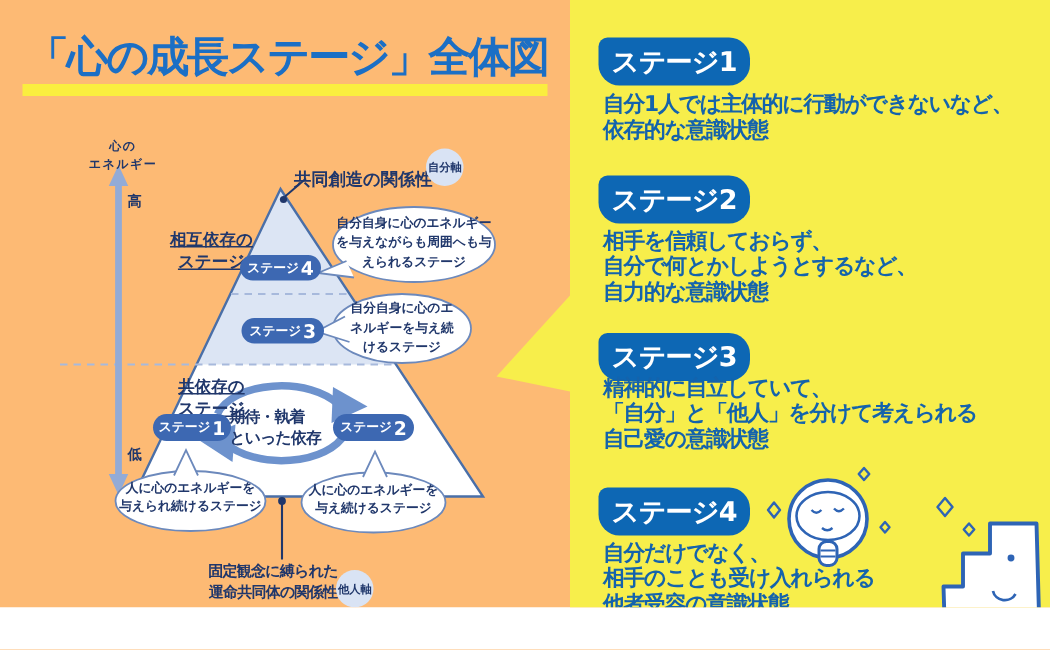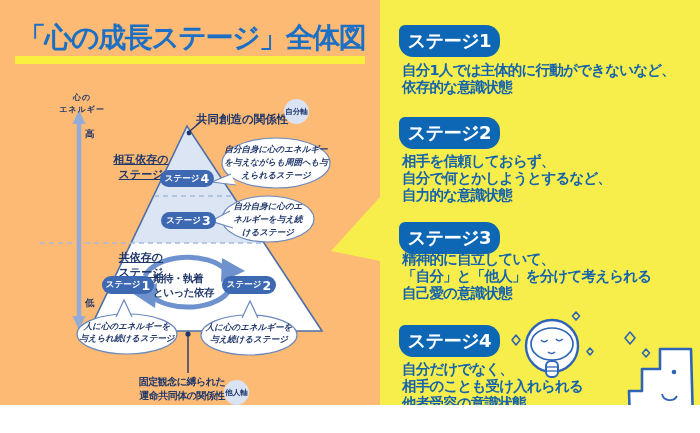--- a/index.html
+++ b/index.html
@@ -30,21 +30,21 @@
   #bottom-annotation-label { left:134px; top:375px; width:96px; text-align:center; font-size:10px; font-weight:bold; line-height:1.4; letter-spacing:-0.5px; }
 
   .pill { background:#3D68B2; color:#fff; border-radius:9px; display:flex; align-items:center; justify-content:center; gap:1px; }
   .pill .lbl { font-size:8.5px; font-weight:bold; }
   .pill .num { font-size:12.5px; font-weight:bold; }
   #pill-stage4 { left:160px; top:170px; width:54px; height:17px; }
   #pill-stage3 { left:161px; top:212px; width:55px; height:17px; }
   #pill-stage1 { left:102px; top:276px; width:52px; height:18px; }
   #pill-stage2 { left:222px; top:276px; width:54px; height:18px; }
 
-  .bubble-text { text-align:center; font-size:8.5px; font-weight:bold; line-height:1.5; color:#20376B;font-style:italic; }
+  .bubble-text { text-align:center; font-size:8.5px; font-weight:bold; line-height:1.5; color:#20376B; }
   #bubble4-text { left:221px; top:143px; width:110px; }
   #bubble3-text { left:224px; top:200px; width:88px;text-align:center; }
   #bubble1-text { left:79px;  top:320px; width:96px; line-height:1.45; }
   #bubble2-text { left:202px; top:321px; width:94px; line-height:1.45; }
   #cycle-text { left:153px; top:271px; width:70px; font-size:10.5px; font-weight:bold; line-height:1.35; letter-spacing:-0.5px; }
 
   .stage-badge { left:399px; width:101px; height:32px; background:#0D67B4; color:#fff;
                  border-radius:6px 14px 14px 14px; display:flex; align-items:center; justify-content:center;
                  font-size:18px; font-weight:800; letter-spacing:-0.5px; }
   #badge-1 { top:25px; } #badge-2 { top:117px; } #badge-3 { top:222px; } #badge-4 { top:325px; }

